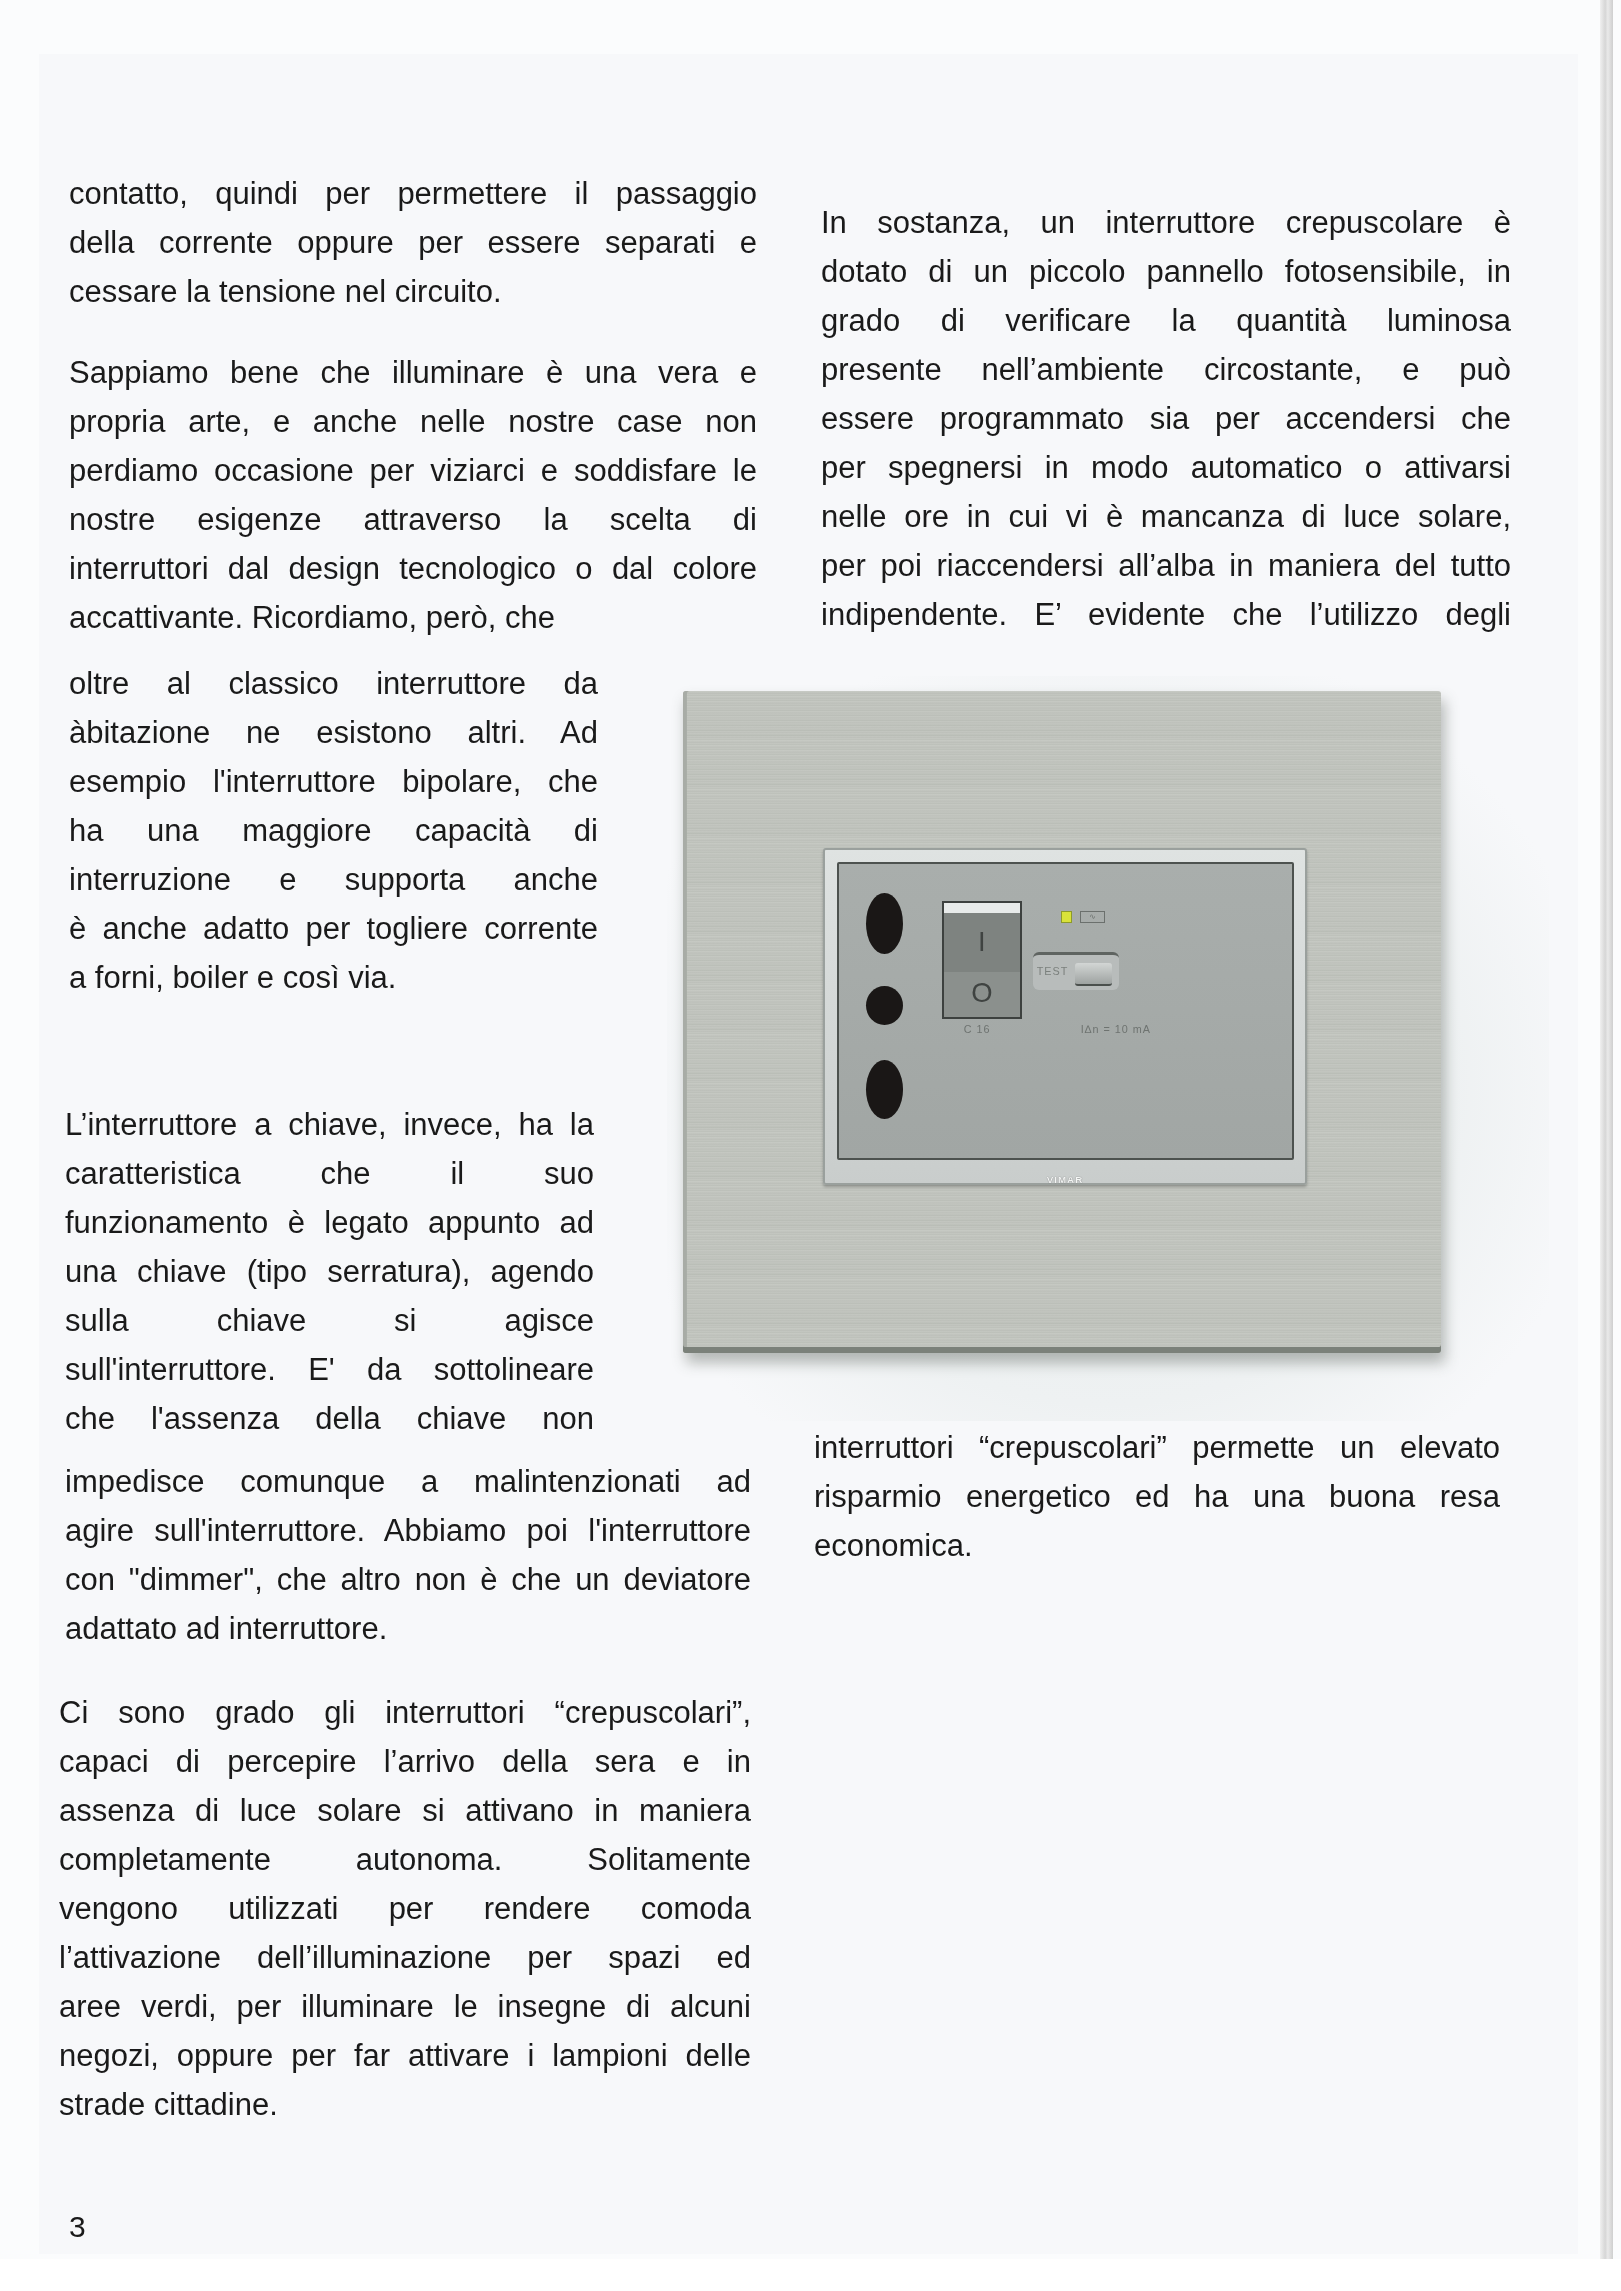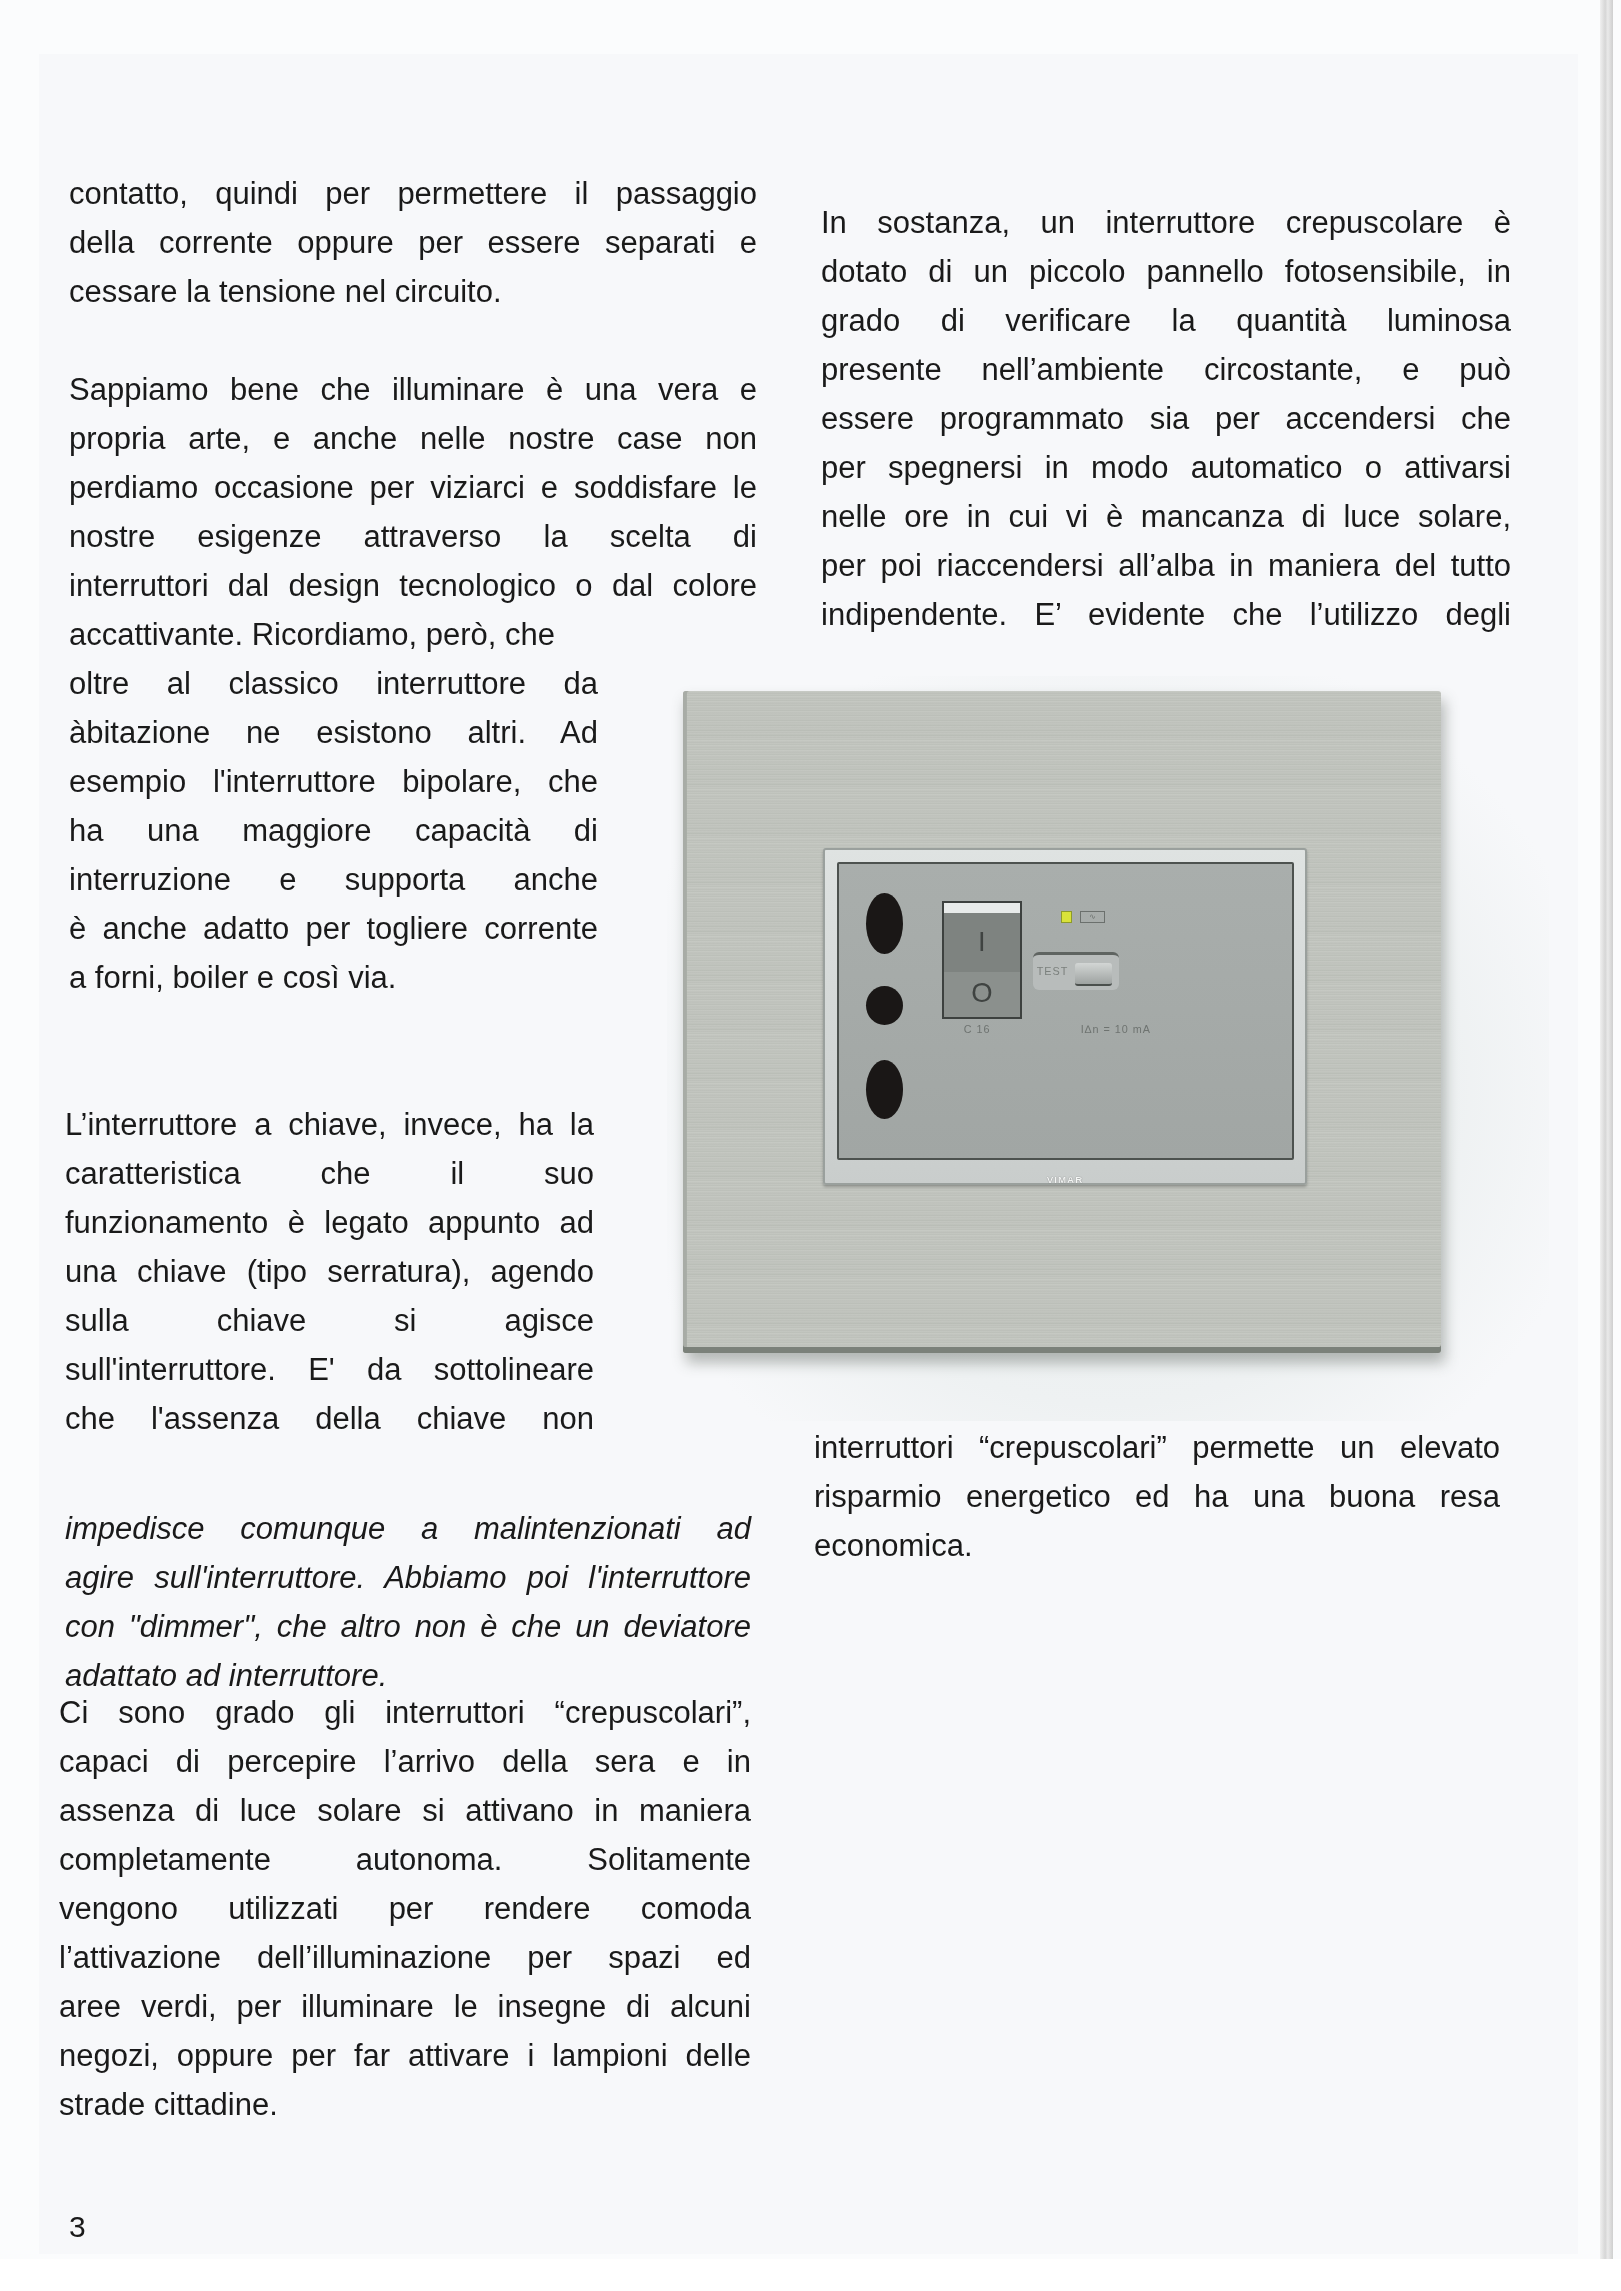--- a/index.html
+++ b/index.html
@@ -54,21 +54,21 @@
   <div class="page-shade"></div>
   <div class="right-edge"></div>
   <div class="bottom-white"></div>
 
   <div class="para" style="left:69px; top:169px; width:688px;">
     <span class="ln">contatto, quindi per permettere il passaggio</span>
     <span class="ln">della corrente oppure per essere separati e</span>
     <span class="ln last">cessare la tensione nel circuito.</span>
   </div>
 
-  <div class="para" style="left:69px; top:365px; width:688px;">
+  <div class="para" style="left:69px; top:348px; width:688px;">
     <span class="ln">Sappiamo bene che illuminare è una vera e</span>
     <span class="ln">propria arte, e anche nelle nostre case non</span>
     <span class="ln">perdiamo occasione per viziarci e soddisfare le</span>
     <span class="ln">nostre esigenze attraverso la scelta di</span>
     <span class="ln">interruttori dal design tecnologico o dal colore</span>
     <span class="ln last">accattivante. Ricordiamo, però, che</span>
   </div>
   <div class="para" style="left:69px; top:659px; width:529px;">
     <span class="ln">oltre al classico interruttore da</span>
     <span class="ln">àbitazione ne esistono altri. Ad</span>
@@ -81,21 +81,21 @@
 
   <div class="para" style="left:65px; top:1100px; width:529px;">
     <span class="ln">L’interruttore a chiave, invece, ha la</span>
     <span class="ln">caratteristica che il suo</span>
     <span class="ln">funzionamento è legato appunto ad</span>
     <span class="ln">una chiave (tipo serratura), agendo</span>
     <span class="ln">sulla chiave si agisce</span>
     <span class="ln">sull'interruttore. E' da sottolineare</span>
     <span class="ln">che l'assenza della chiave non</span>
   </div>
-  <div class="para" style="left:65px; top:1504px; width:686px;font-style:italic;">
+  <div class="para" style="left:65px; top:1457px; width:686px;">
     <span class="ln">impedisce comunque a malintenzionati ad</span>
     <span class="ln">agire sull'interruttore. Abbiamo poi l'interruttore</span>
     <span class="ln">con "dimmer", che altro non è che un deviatore</span>
     <span class="ln last">adattato ad interruttore.</span>
   </div>
 
   <div class="para" style="left:59px; top:1688px; width:692px;">
     <span class="ln">Ci sono grado gli interruttori “crepuscolari”,</span>
     <span class="ln">capaci di percepire l’arrivo della sera e in</span>
     <span class="ln">assenza di luce solare si attivano in maniera</span>

